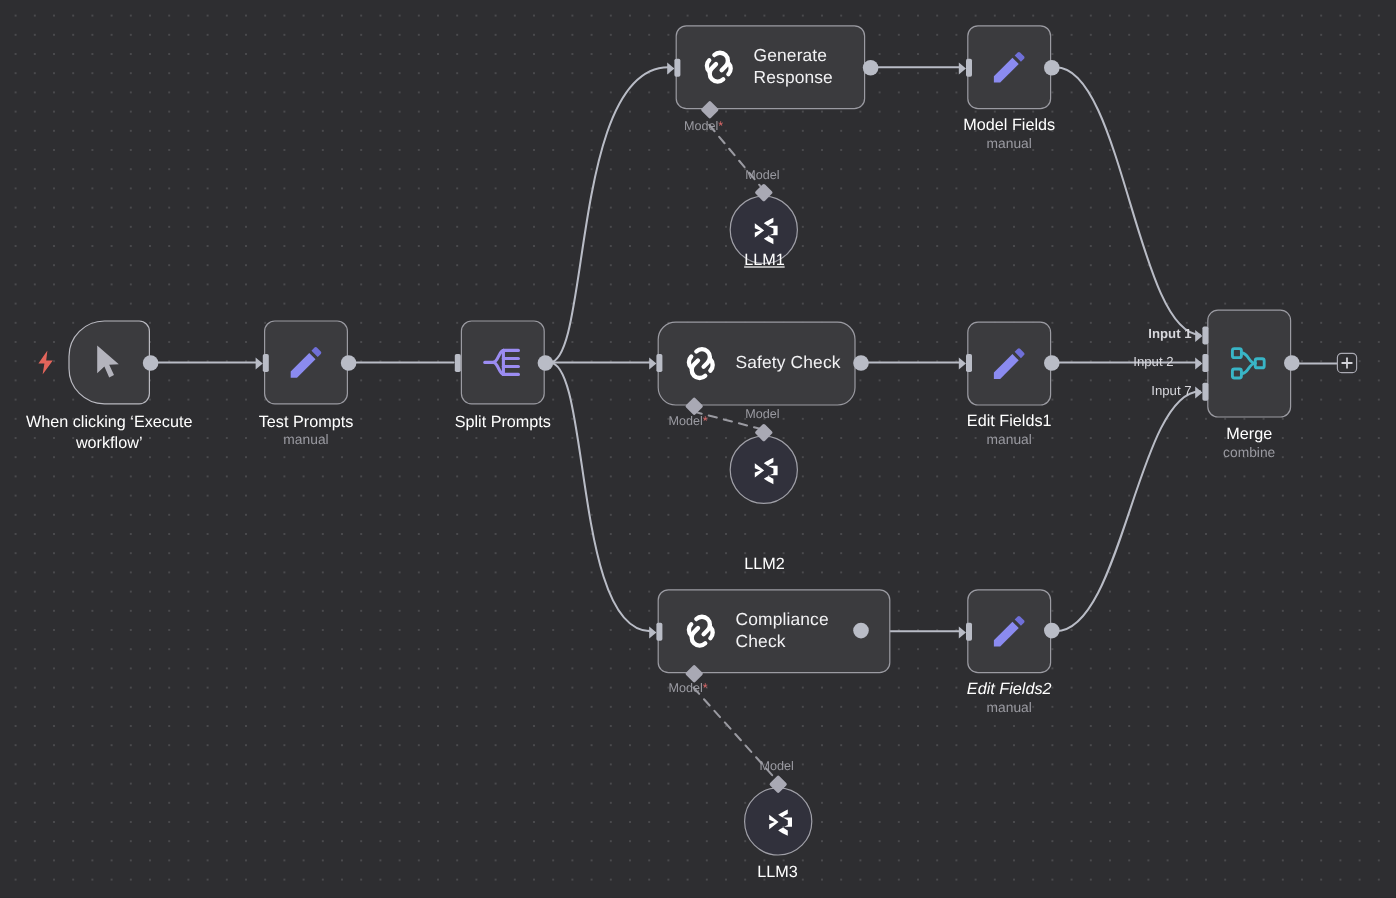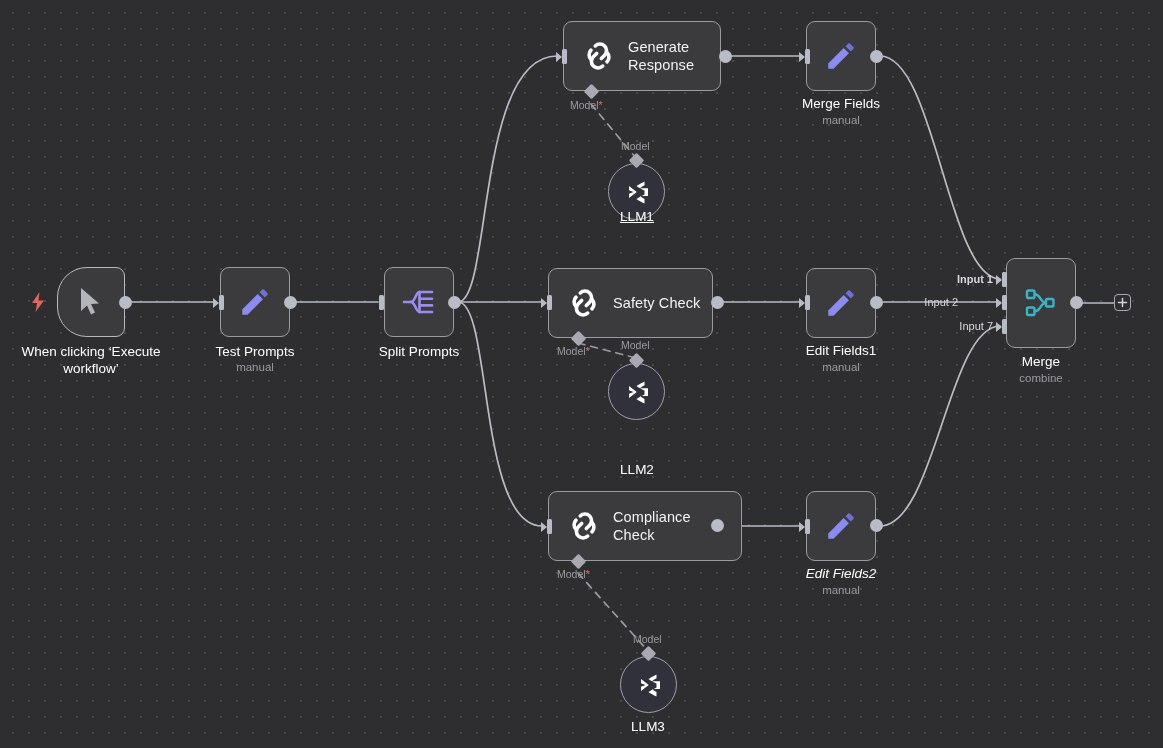--- a/index.html
+++ b/index.html
@@ -303,21 +303,21 @@
         <path d="M7 7 L14.8 13 L7 19 L7 14.8 L11.5 13 L7 11.2 Z" fill="#ffffff"></path>
       </svg>
     </span>
   </div>
   <div class="caption" style="left:557px; top:208px; width:160px;text-decoration:underline;">LLM1</div>
 
   <div class="in-port" style="left:541px; top:295px;">
     <span class="tri"></span>
       <span class="bar"></span>
   </div>
-  <div class="node box wide" style="left:548px; top:268px; width:165px; height:70px;">
+  <div class="node box wide" style="left:548px; top:268px; width:165px; height:70px;border-radius:15px;">
     <span class="node-icon">
       <svg width="34" height="34" viewBox="0 0 32 32" xmlns="http://www.w3.org/2000/svg">
         <g fill="none" stroke="#ffffff" stroke-width="3.4" stroke-linecap="round">
           <path d="M12.5 6.5 A6.2 6.2 0 0 1 21.3 15.3 L18.2 18.4"></path>
           <path d="M19.5 25.5 A6.2 6.2 0 0 1 10.7 16.7 L13.8 13.6"></path>
           <path d="M8.5 10.5 A6.2 6.2 0 0 0 8.5 19.3"></path>
           <path d="M23.5 12.7 A6.2 6.2 0 0 1 23.5 21.5"></path>
         </g>
       </svg>
     </span>
@@ -383,21 +383,21 @@
   </div>
   <div class="node box square" style="left:806px; top:21px; width:70px; height:70px;">
     <span class="node-icon">
       <svg width="34" height="34" viewBox="0 0 24 24" xmlns="http://www.w3.org/2000/svg">
         <path d="M3 17.3 L3 21 L6.7 21 L17.6 10.1 L13.9 6.4 Z" fill="#8b8bf0"></path>
         <path d="M20.7 7 C21.1 6.6 21.1 6 20.7 5.6 L18.4 3.3 C18 2.9 17.4 2.9 17 3.3 L15.2 5.1 L18.9 8.8 Z" fill="#6f6fd8"></path>
       </svg>
     </span>
   </div>
   <div class="out-dot" style="left:870px; top:50px;"></div>
-  <div class="caption" style="left:761px; top:95px; width:160px;">Merge Fields</div>
+  <div class="caption" style="left:761px; top:95px; width:160px;">Model Fields</div>
   <div class="subcaption" style="left:761px; top:113px; width:160px;">manual</div>
 
   <div class="in-port" style="left:799px; top:295px;">
     <span class="tri"></span>
       <span class="bar"></span>
   </div>
   <div class="node box square" style="left:806px; top:268px; width:70px; height:70px;">
     <span class="node-icon">
       <svg width="34" height="34" viewBox="0 0 24 24" xmlns="http://www.w3.org/2000/svg">
         <path d="M3 17.3 L3 21 L6.7 21 L17.6 10.1 L13.9 6.4 Z" fill="#8b8bf0"></path>
@@ -424,21 +424,21 @@
   <div class="out-dot" style="left:870px; top:519px;"></div>
   <div class="caption" style="left:761px; top:565px; width:160px;font-style:italic;">Edit Fields2</div>
   <div class="subcaption" style="left:761px; top:583px; width:160px;">manual</div>
 
   <div class="input-label" style="left:905px; top:273px; width:88px;font-weight:bold;">Input 1</div>
   <div class="in-port" style="left:996px; top:272px;">
     <span class="tri"></span>
       <span class="bar"></span>
   </div>
 
-  <div class="input-label" style="left:870px; top:296px; width:88px;">Input 2</div>
+  <div class="input-label" style="left:890px; top:296px; width:88px;">Input 2</div>
   <div class="in-port" style="left:996px; top:295px;">
     <span class="tri"></span>
       <span class="bar"></span>
   </div>
 
   <div class="input-label" style="left:905px; top:320px; width:88px;">Input 7</div>
   <div class="in-port" style="left:996px; top:319px;">
     <span class="tri"></span>
       <span class="bar"></span>
   </div>

